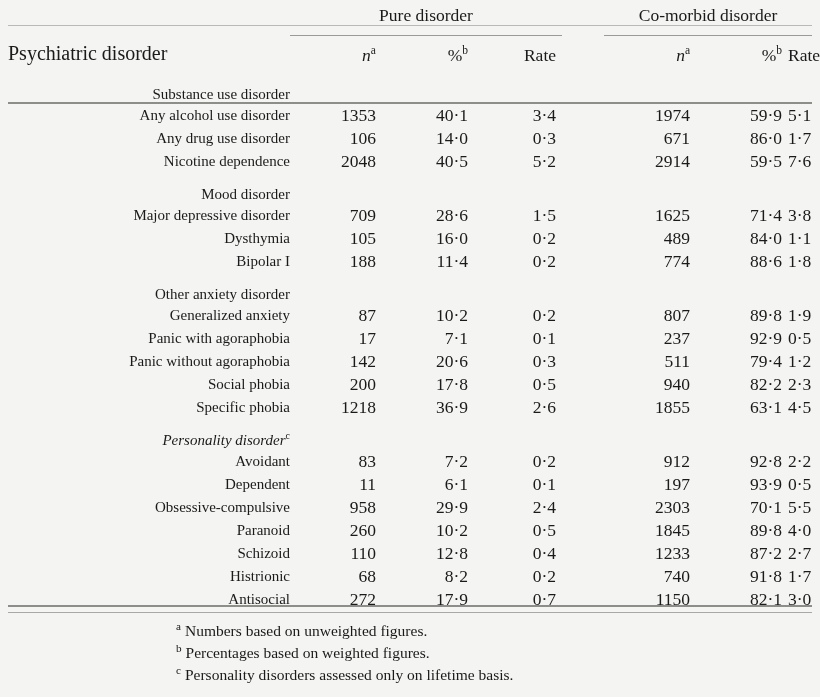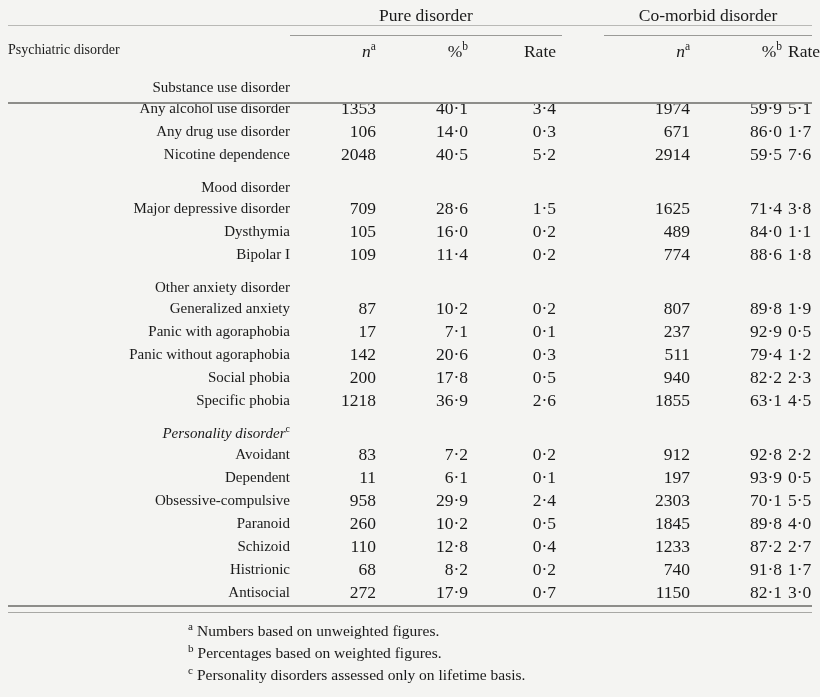--- a/index.html
+++ b/index.html
@@ -88,21 +88,21 @@
   }
   .colhead {
     text-align: center;
     font-size: 17px;
     padding: 6px 0 9px 0;
     white-space: nowrap;
   }
   .colhead.num { padding-right: 6px; }
   .rowhead-label {
     text-align: left;
-    font-size: 14px;
+    font-size: 20px;
     vertical-align: bottom;
     padding: 6px 0 9px 0;
     white-space: nowrap;
   }
   .ital { font-style: italic; }
   sup {
     font-size: 0.66em;
     vertical-align: super;
     line-height: 0;
   }
@@ -123,21 +123,21 @@
     font-size: 17.5px;
     font-variant-numeric: lining-nums;
   }
   tr.section-top td { padding-top: 13px; }
   tr.first-body td  { padding-top: 12px; }
 
   
   .footnotes {
     position: absolute;
     top: 620px;
-    left: 188px;
+    left: 176px;
     width: 600px;
     font-size: 15.5px;
     line-height: 1.42;
   }
   .footnotes .fn {
     display: block;
     white-space: nowrap;
     text-indent: -16px;
     padding-left: 16px;
   }
@@ -265,21 +265,21 @@
           <td class="num">105</td>
           <td class="num">16·0</td>
           <td class="num">0·2</td>
           <td></td>
           <td class="num">489</td>
           <td class="num">84·0</td>
           <td class="num">1·1</td>
         </tr>
         <tr>
           <td class="label child">Bipolar I</td>
-          <td class="num">109</td>
+          <td class="num">188</td>
           <td class="num">11·4</td>
           <td class="num">0·2</td>
           <td></td>
           <td class="num">774</td>
           <td class="num">88·6</td>
           <td class="num">1·8</td>
         </tr>
         <tr class="section-top">
           <td class="label group"><span>Other anxiety disorder</span></td>
           <td class="num"></td>

